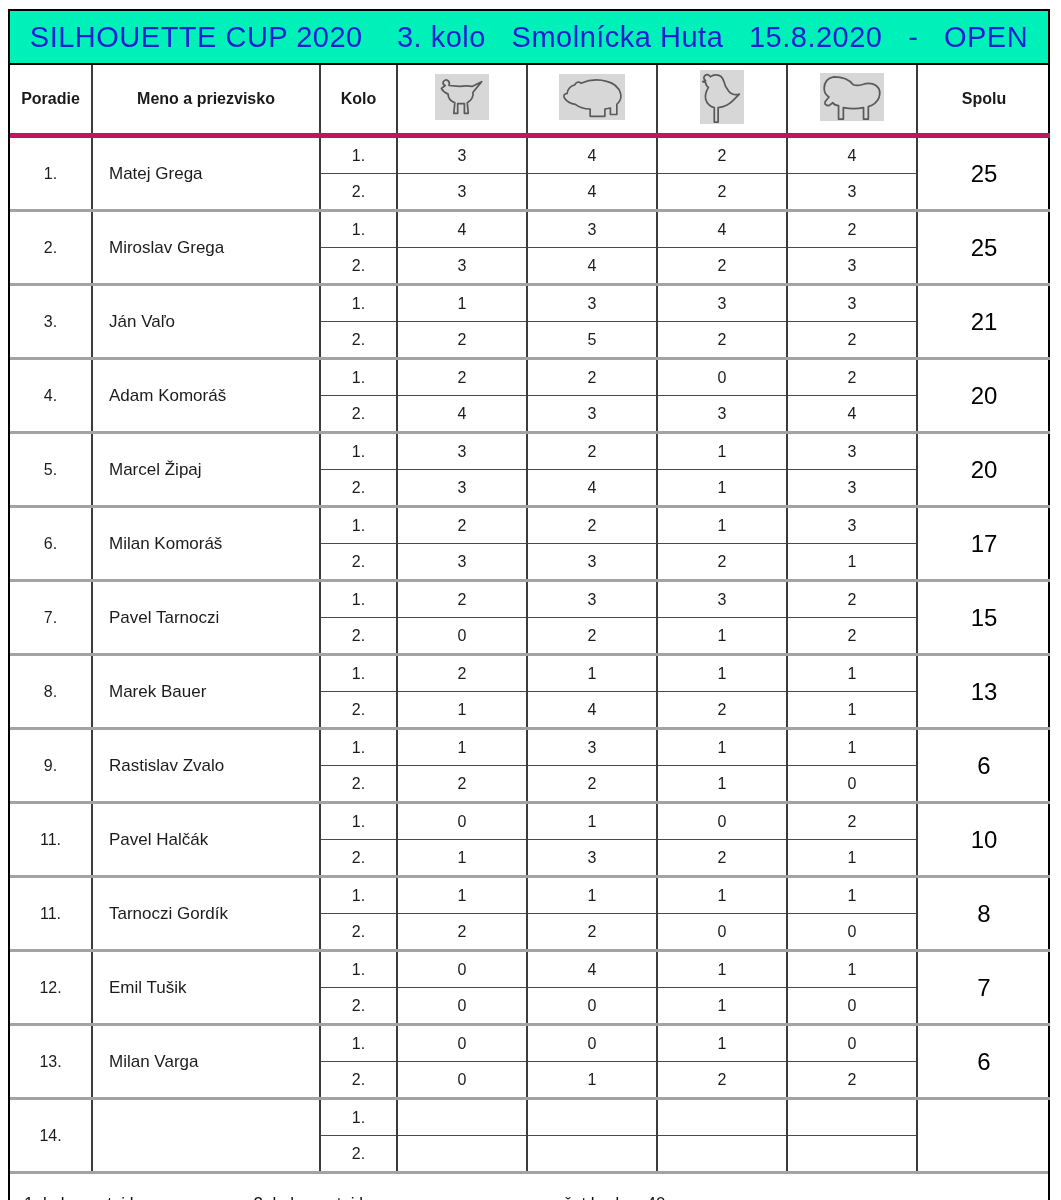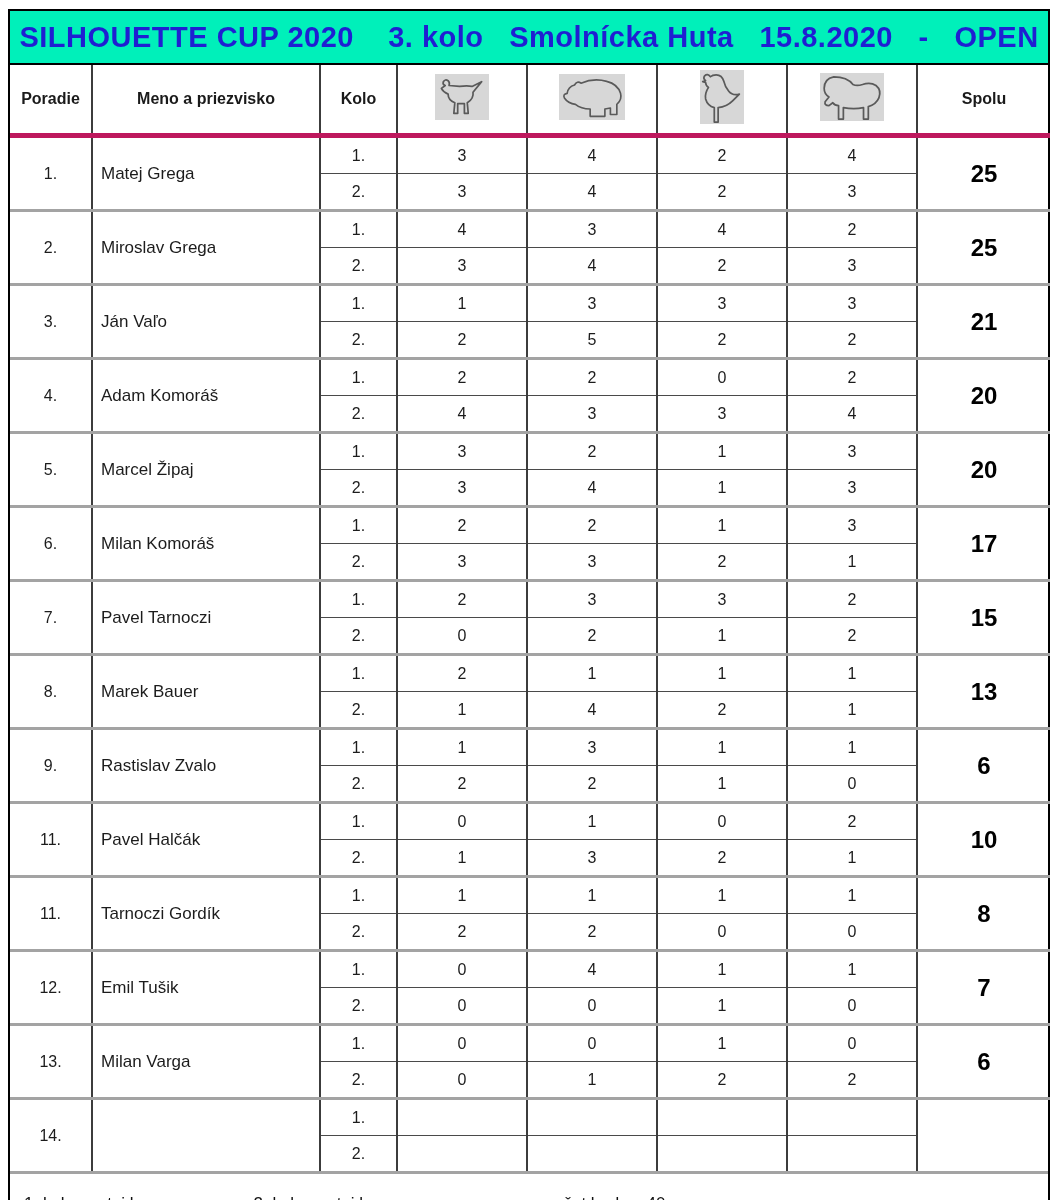--- a/index.html
+++ b/index.html
@@ -25,21 +25,21 @@
   .title-bar {
     height: 52px;
     background: #00f0ba;
     border-bottom: 2px solid #000000;
     display: flex;
     align-items: center;
     justify-content: center;
   }
   .title-bar .title {
     font-size: 29px;
-    font-weight: 700;
+    font-weight: 400;
     color: #1f1fd2;
     white-space: pre;
     letter-spacing: 0.5px;
   }
   
   table.results {
     border-collapse: collapse;
     table-layout: fixed;
     width: 100%;
   }
@@ -70,26 +70,26 @@
   
   tbody tr.row-a td { border-top: 3px solid #a3a3a3; }
   tbody tr.row-a:first-child td { border-top: none; }
 
   
   tbody tr.row-a td.kolo,
   tbody tr.row-a td.score { border-bottom: 1px solid #4a4a4a; }
 
   td.name {
     text-align: left;
-    padding-left: 8px;
+    padding-left: 16px;
     font-size: 17px;
   }
   td.total {
     font-size: 24px;
-    font-weight: 700;
+    font-weight: 400;
     color: #000000;
   }
   
   .icon-box {
     display: inline-block;
     background: #d7d7d7;
     line-height: 0;
   }
   .icon-box svg { stroke: #5a5a5a; fill: none; stroke-width: 1.8; stroke-linejoin: round; stroke-linecap: round; }
   

